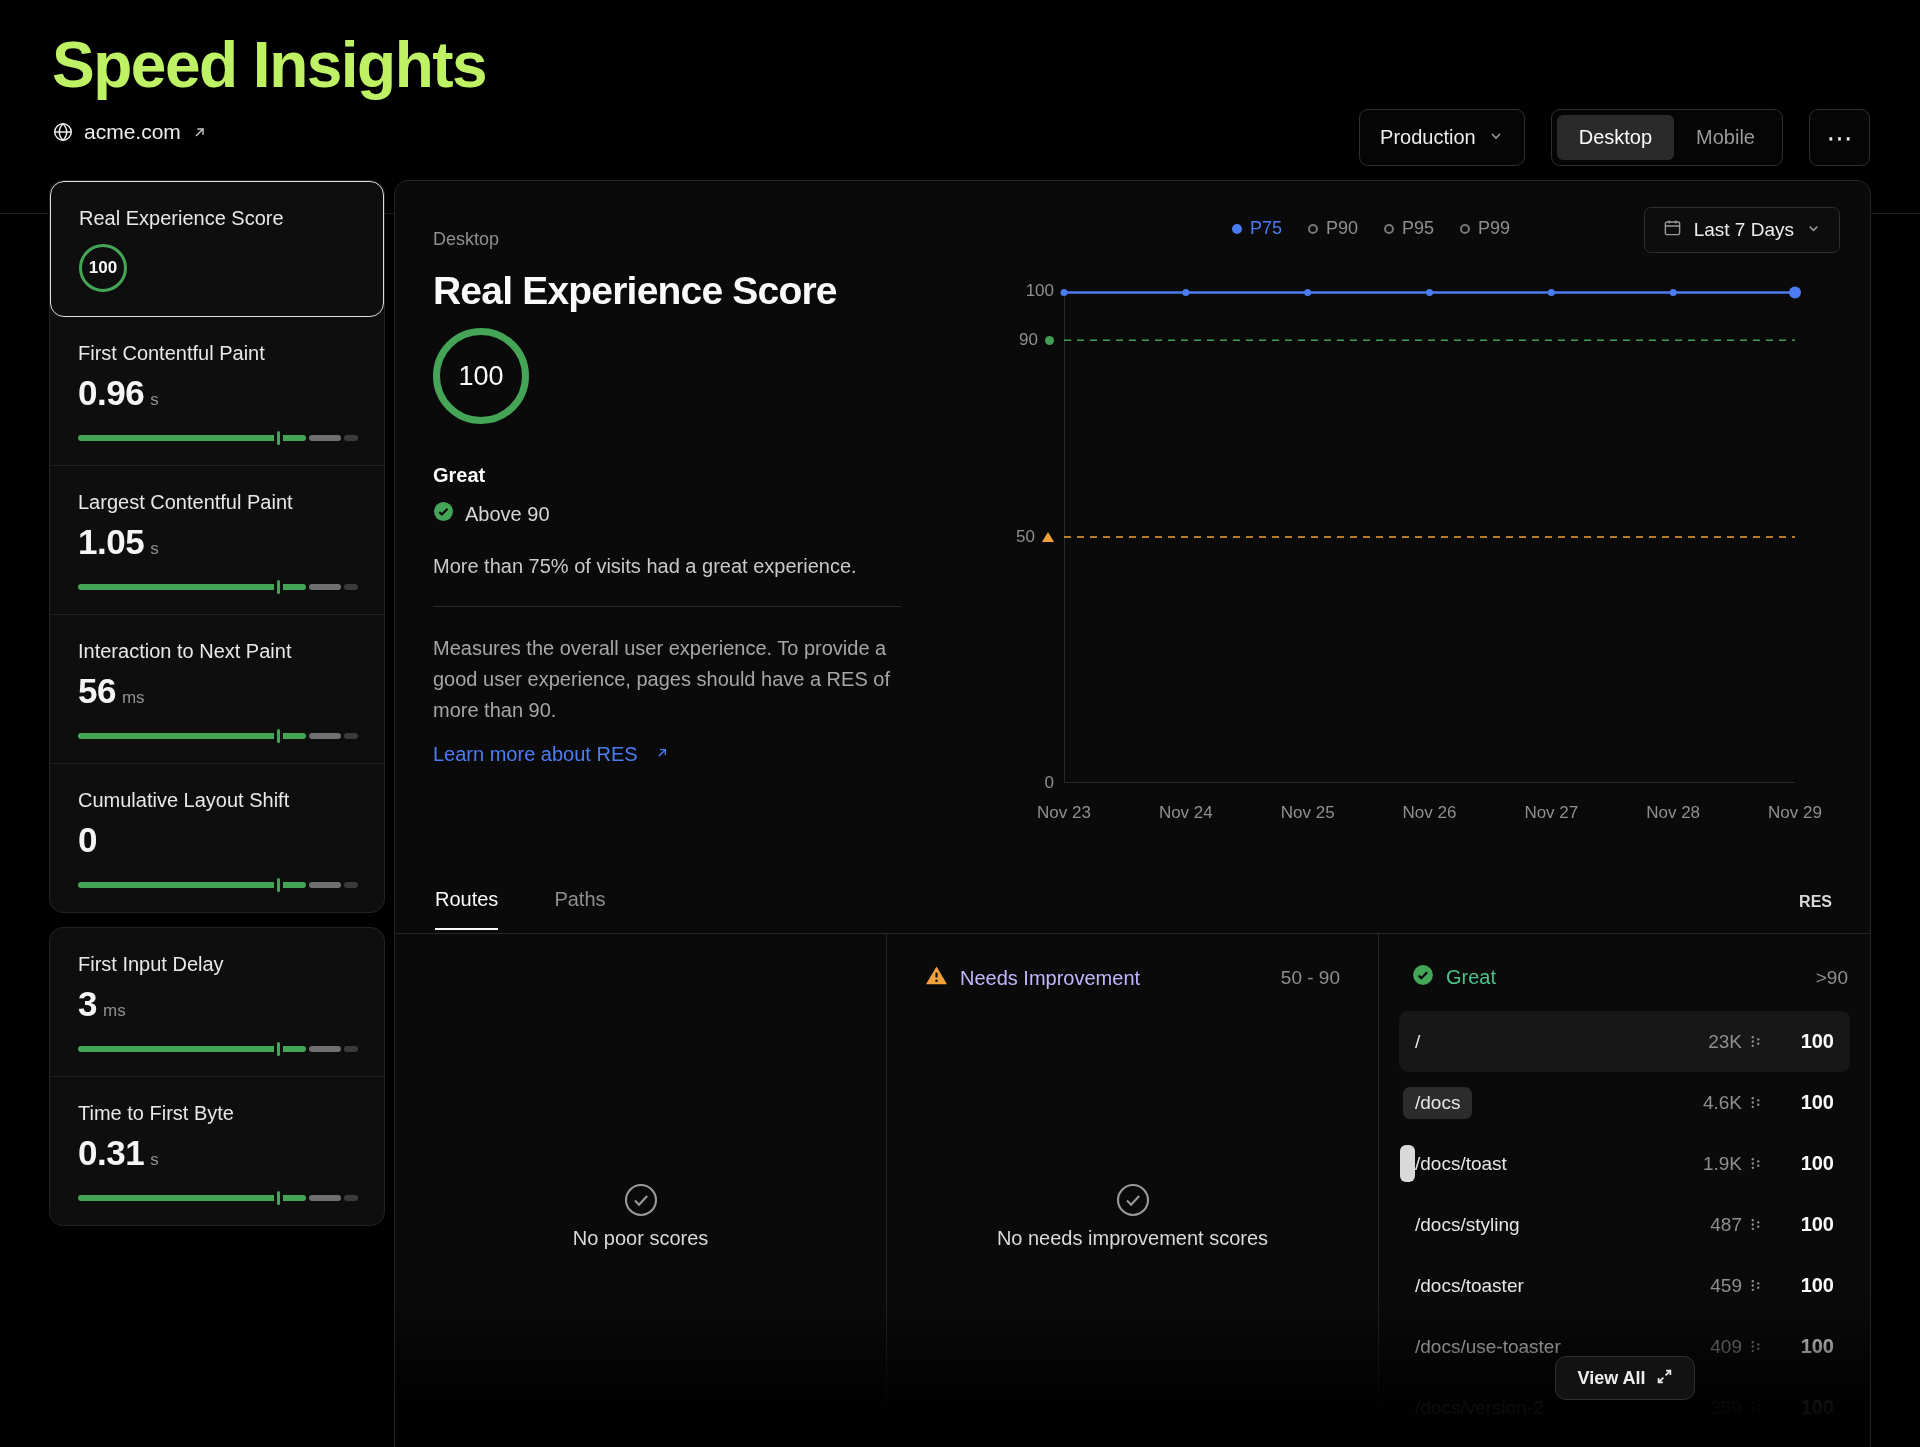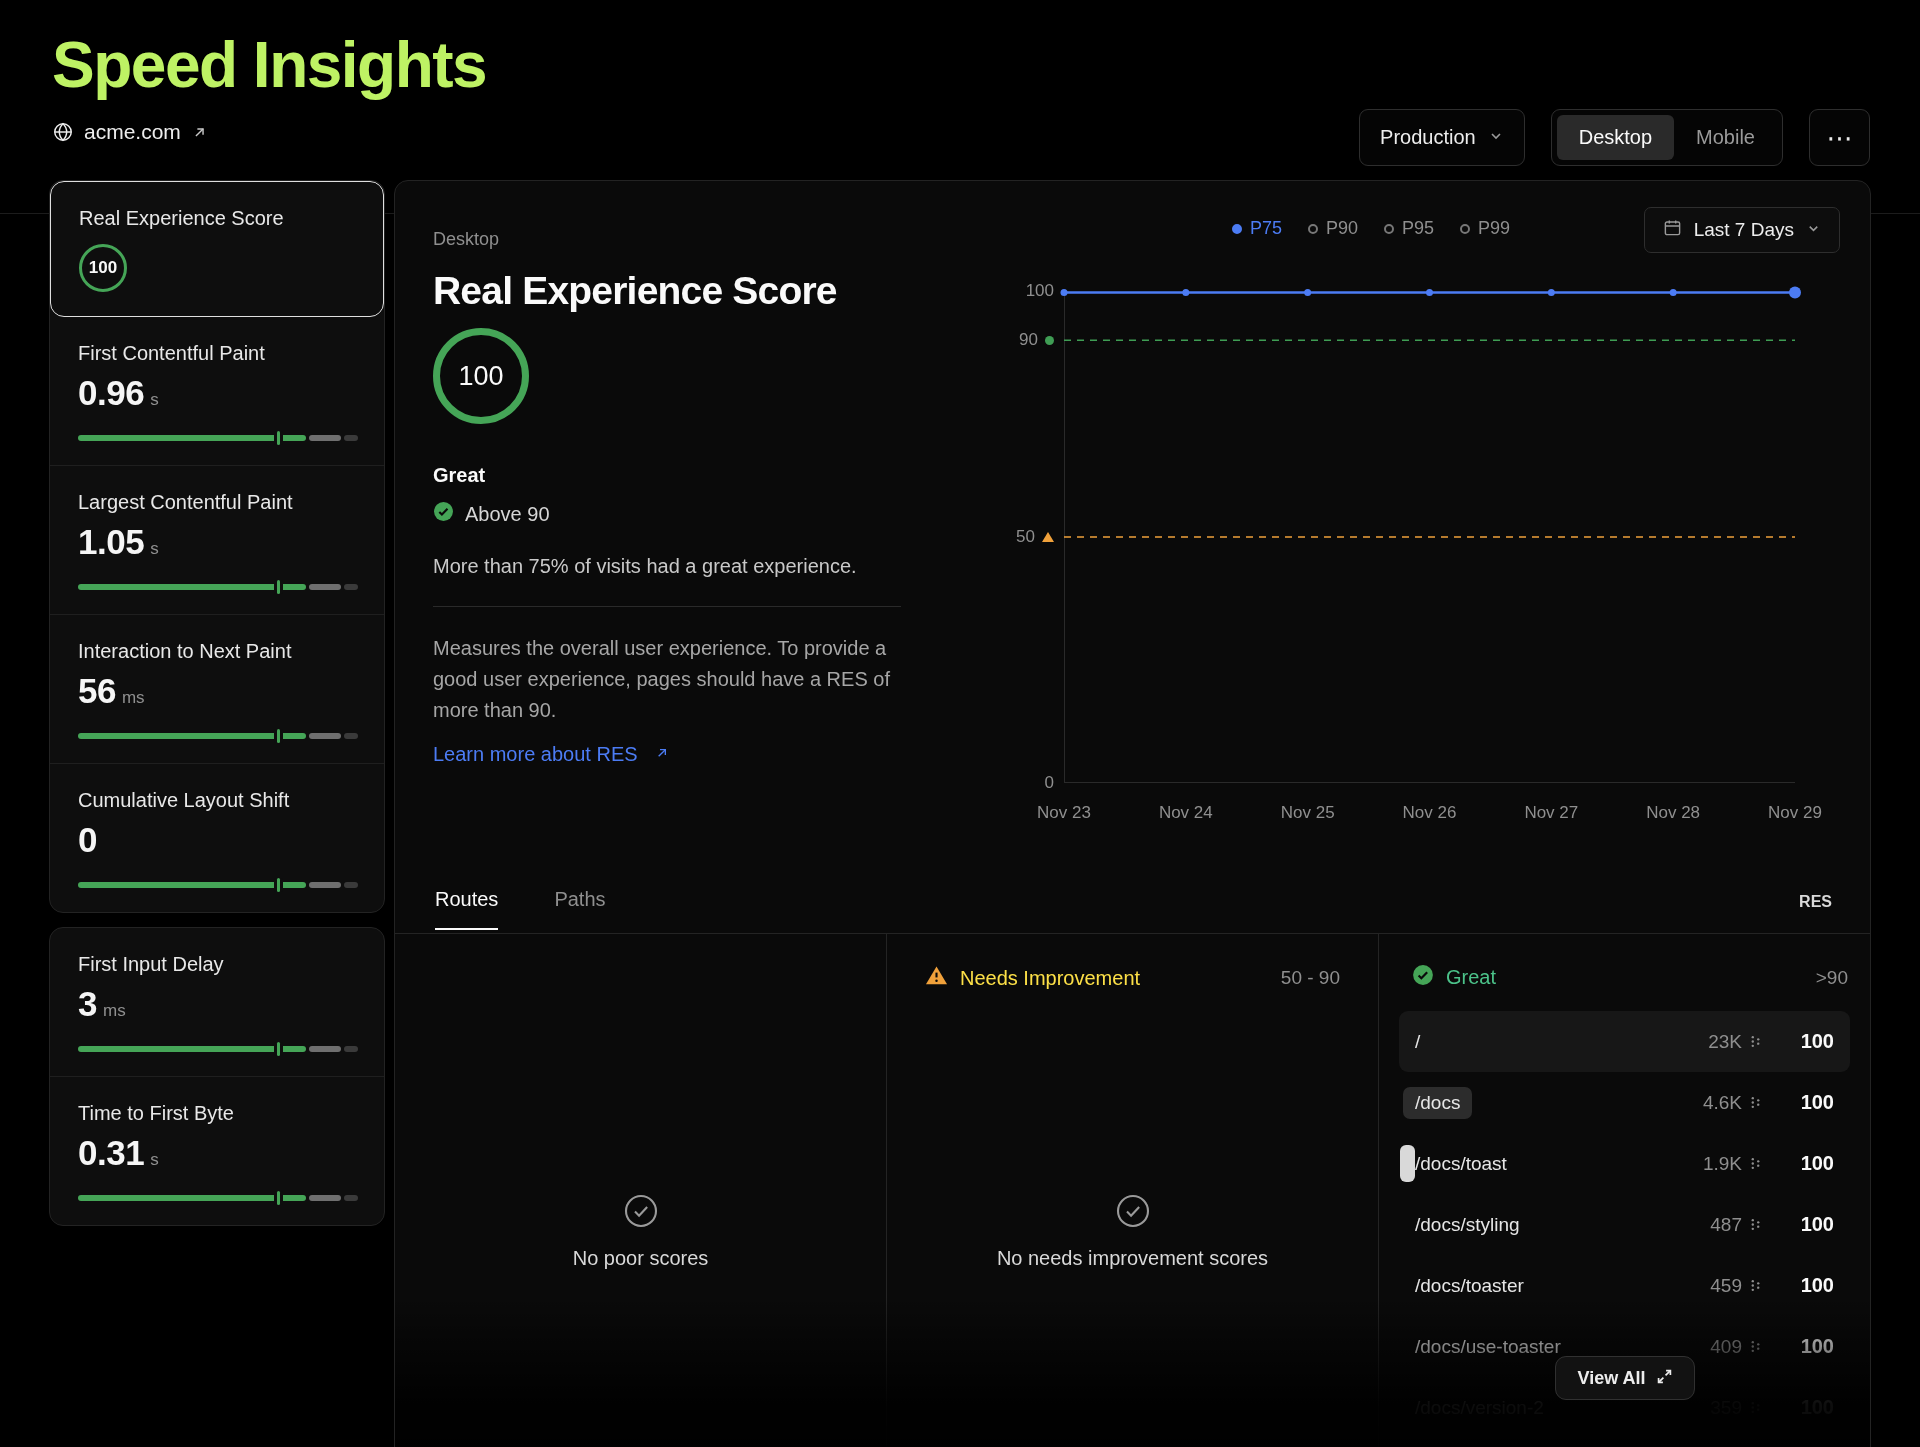--- a/index.html
+++ b/index.html
@@ -75,22 +75,22 @@
   .tab.active::after { content:""; position:absolute; left:0; bottom:-1px; width:100%; height:2px; background:#fafafa; }
   .tabs-right { position:absolute; right:38px; top:712px; font-size:16px; font-weight:600; color:#d9d9d9; }
 
   
   .cols { position:absolute; left:0; top:753px; width:100%; height:537px; display:flex; }
   .col { flex:1; position:relative; }
   .col + .col { border-left:1px solid #242424; }
   .col-header { display:flex; align-items:center; gap:12px; padding:30px 38px 0 38px; font-size:20px; font-weight:500; }
   .col.great .col-header { padding:30px 22px 0 33px; }
   .col-range { margin-left:auto; font-size:19px; font-weight:400; color:#8f8f8f; }
-  .t-poor { color:#ec5a57; } .t-ni { color:#fde047; } .t-great { color:#4cc38a; }
-  .empty { position:absolute; left:0; right:0; top:259px; display:flex; flex-direction:column; align-items:center; gap:14px; }
+  .t-poor { color:#ec5a57; } .t-ni { color:#c4b5fd; } .t-great { color:#4cc38a; }
+  .empty { position:absolute; left:0; right:0; top:248px; display:flex; flex-direction:column; align-items:center; gap:5px; }
   .empty-text { font-size:20px; color:#d9d9d9; }
 
   .routes { margin-top:20px; padding:0 20px; }
   .route-row { position:relative; height:61px; display:flex; align-items:center; padding:0 16px; border-radius:9px; font-size:19px; }
   .route-row.hl { background:#171717; }
   .route-row.faded { opacity:.55; }
   .route-row.edge::before { content:""; position:absolute; left:1px; top:12px; width:15px; height:37px; background:#d9d9d9; border-radius:6px; }
   .path { color:#e6e6e6; position:relative; z-index:1; }
   .path.pill { background:#2c2c2c; padding:5px 12px; border-radius:7px; margin-left:-12px; }
   .visits { margin-left:auto; color:#8f8f8f; }

